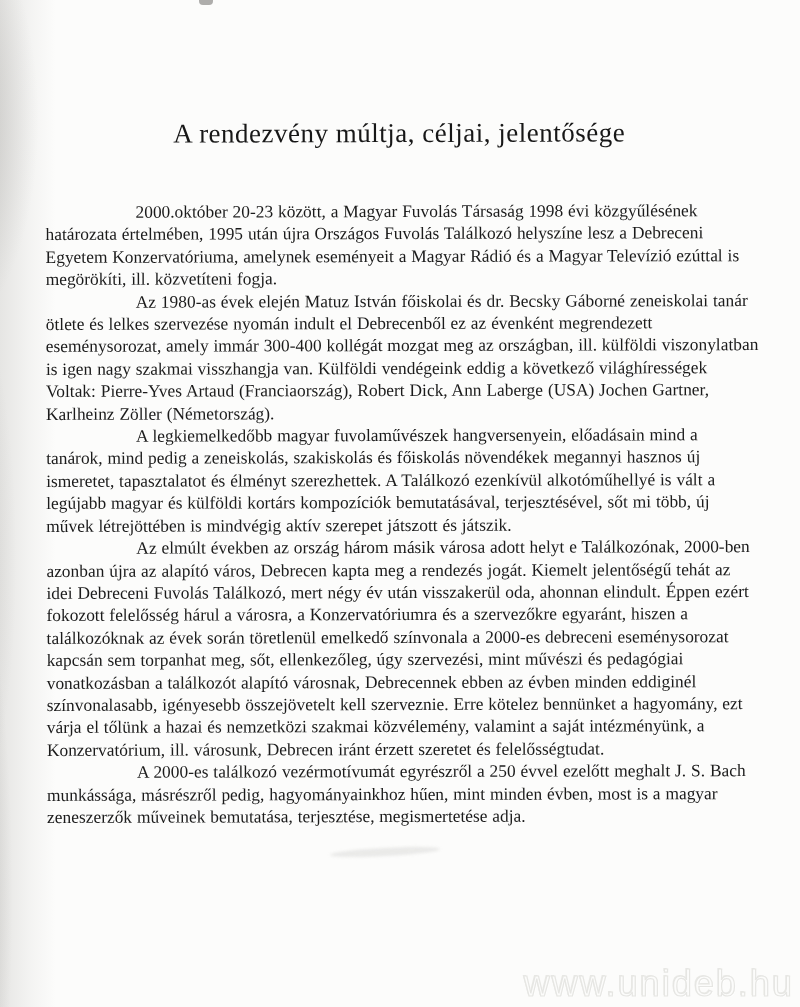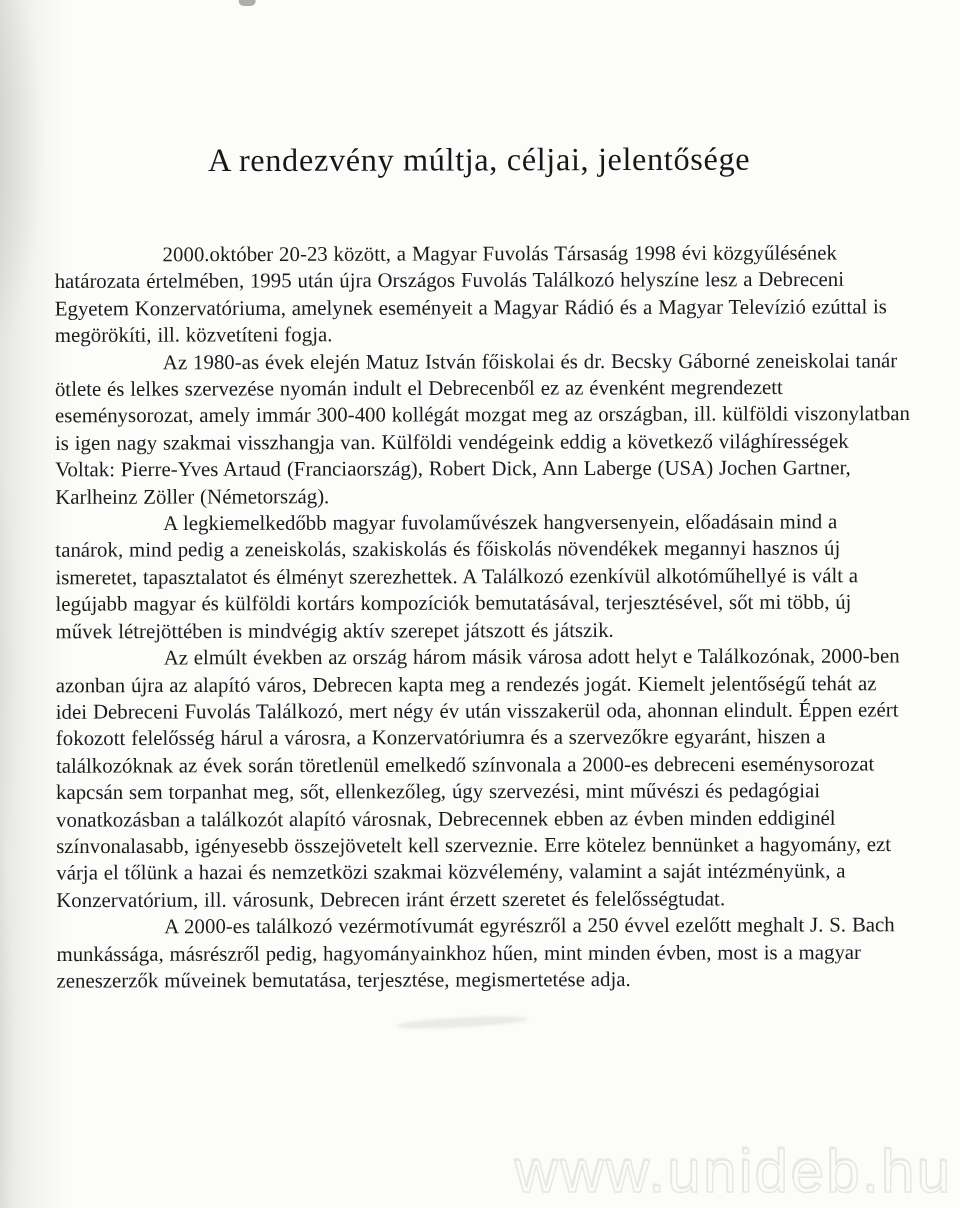--- a/index.html
+++ b/index.html
@@ -72,21 +72,21 @@
     line-height: 22.4px;
     text-indent: 90px;
     text-align: left;
     word-spacing: 0.5px;
   }
   .watermark {
     position: absolute;
     right: 6px;
     bottom: 2px;
     font-family: "Liberation Sans", "DejaVu Sans", sans-serif;
-    font-size: 50px;
+    font-size: 36px;
     letter-spacing: 2px;
     color: var(--paper);
     -webkit-text-stroke: 1.2px var(--watermark-stroke);
     text-shadow: 1px 1px 0 #ffffff, -1px -1px 0 #e9e9e6;
     white-space: nowrap;
   }
 </style>
 </head>
 <body>
 

